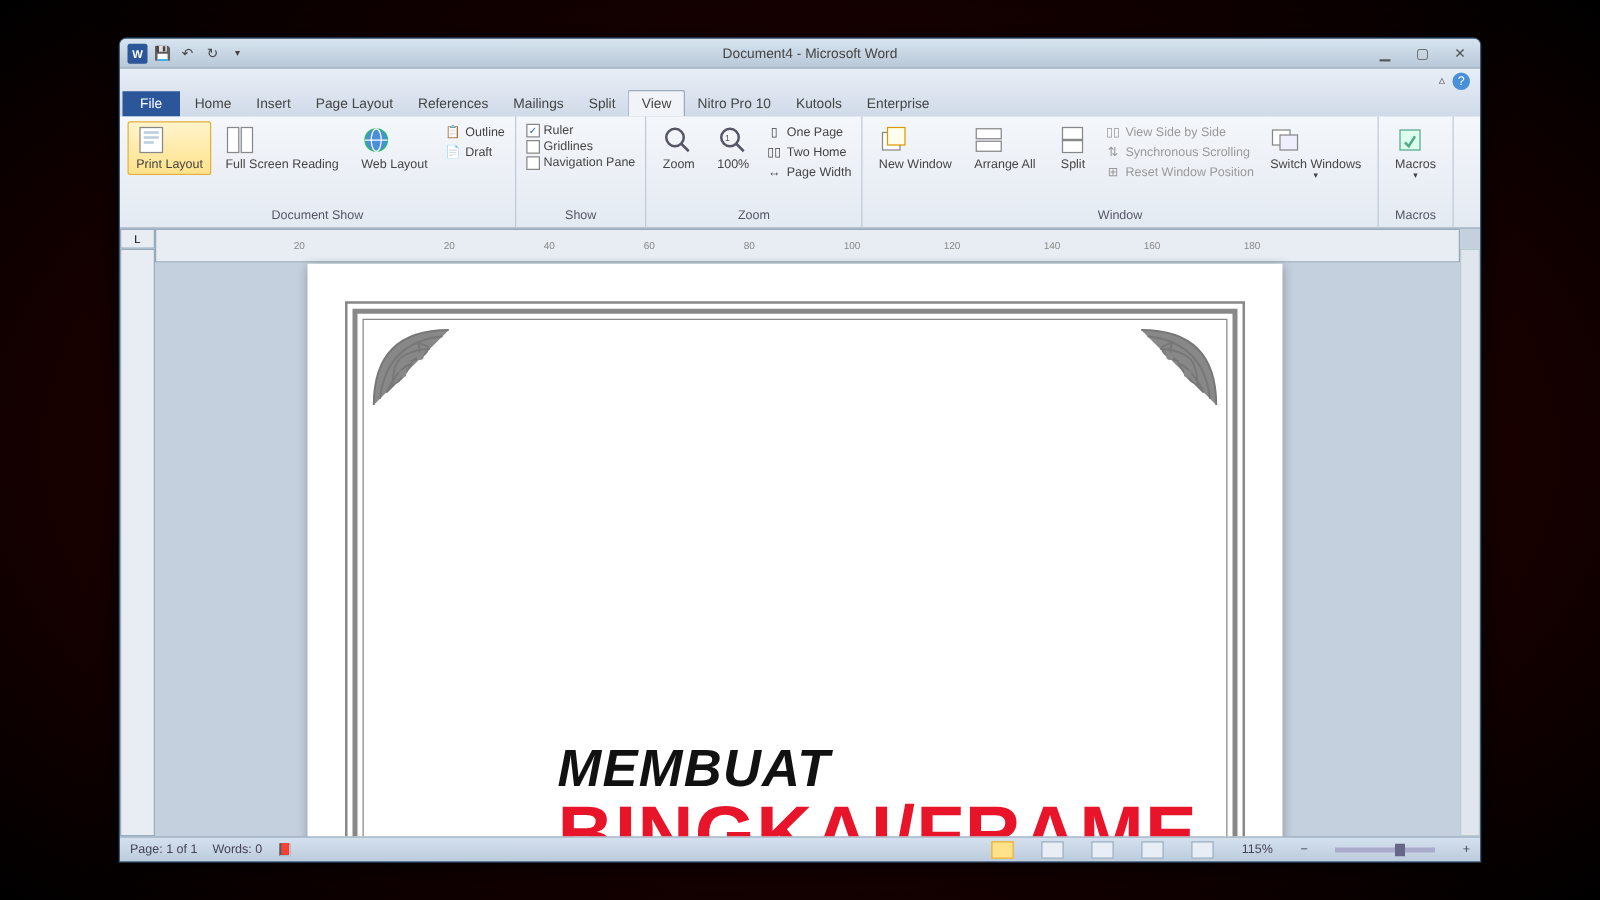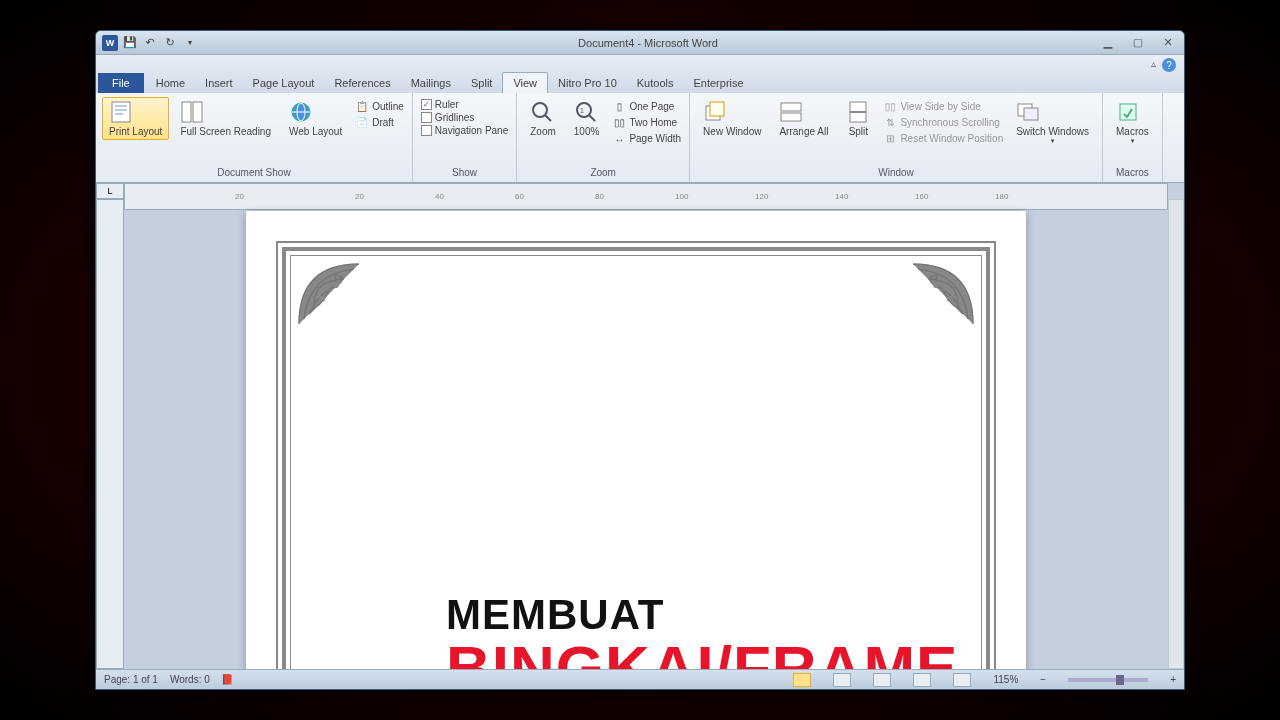--- a/index.html
+++ b/index.html
@@ -38,21 +38,21 @@
 .scroll-v { position: absolute; top: 16px; right: 0; width: 16px; bottom: 0; background: #e0e6ee; border: 1px solid #bcc; }
 .page { position: absolute; left: 150px; top: 28px; width: 780px; height: 900px; background: #fff; box-shadow: 0 2px 8px rgba(0,0,0,0.3); }
 .page-border { position: absolute; inset: 30px; }
 .frame-outer { position: absolute; inset: 0; border: 2px solid #888; }
 .frame-inner { position: absolute; inset: 6px; border: 4px solid #888; }
 .frame-inner2 { position: absolute; inset: 14px; border: 1px solid #888; }
 .corner-orn { position: absolute; width: 70px; height: 70px; }
 .corner-orn.tl { top: 18px; left: 18px; }
 .corner-orn.tr { top: 18px; right: 18px; transform: scaleX(-1); }
 .page-text { position: absolute; left: 200px; top: 380px; font-family: Impact, "Arial Black", sans-serif; letter-spacing: 1px; }
-.line1 { font-size: 42px; color: #111; font-weight: 900; }
+.line1 { font-size: 42px; color: #111; font-weight: 900; font-style: italic; }
 .line2 { font-size: 62px; color: #e8152a; font-weight: 900; line-height: 0.95; }
 .statusbar { height: 20px; background: linear-gradient(#d4e0ee, #bcccdc); border-top: 1px solid #9ab; display: flex; align-items: center; font-size: 10px; color: #445; padding: 0 8px; justify-content: space-between; }
 .status-left { display: flex; gap: 12px; }
 .status-right { display: flex; gap: 22px; align-items: center; justify-content: center; }
 .view-btn { width: 18px; height: 14px; border: 1px solid #9ab; background: #e8eef6; cursor: pointer; }
 .view-btn.active { background: #ffe28a; border-color: #e8b030; }
 .zoom-slider { width: 80px; height: 4px; background: #aac; position: relative; }
 .zoom-thumb { position: absolute; width: 8px; height: 10px; background: #668; top: -3px; left: 48px; }
 svg { display: block; }
 </style>

